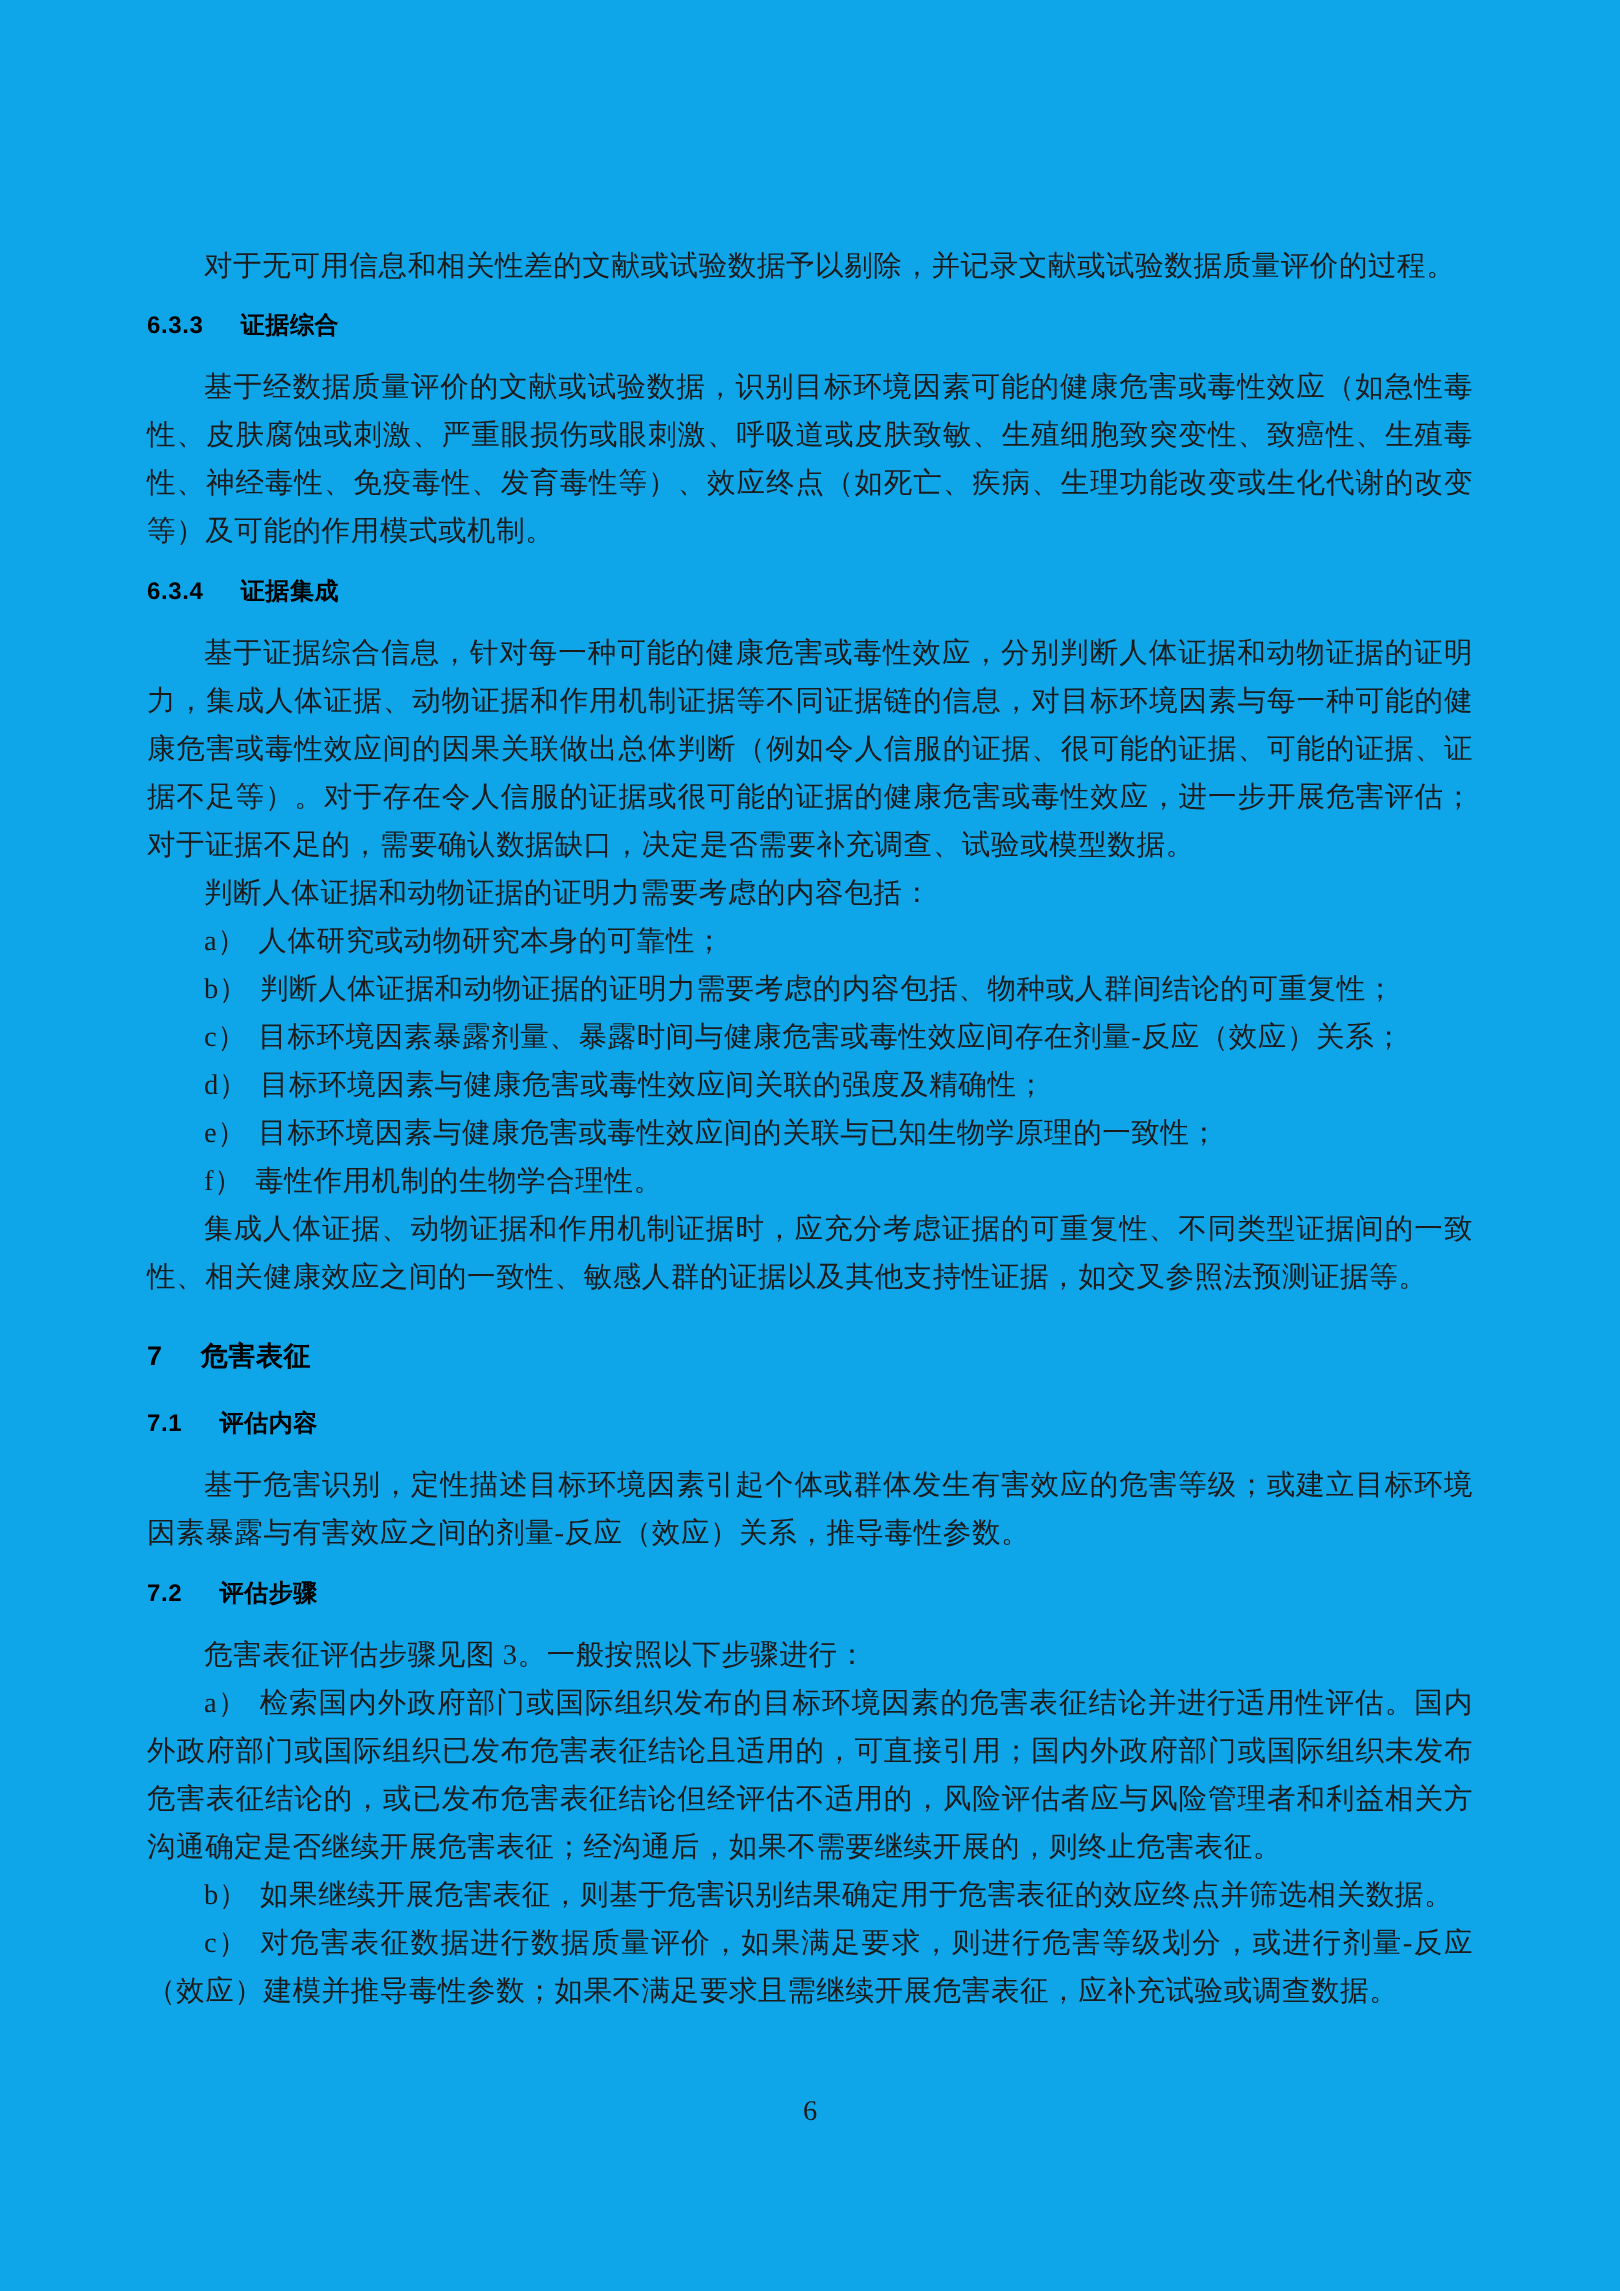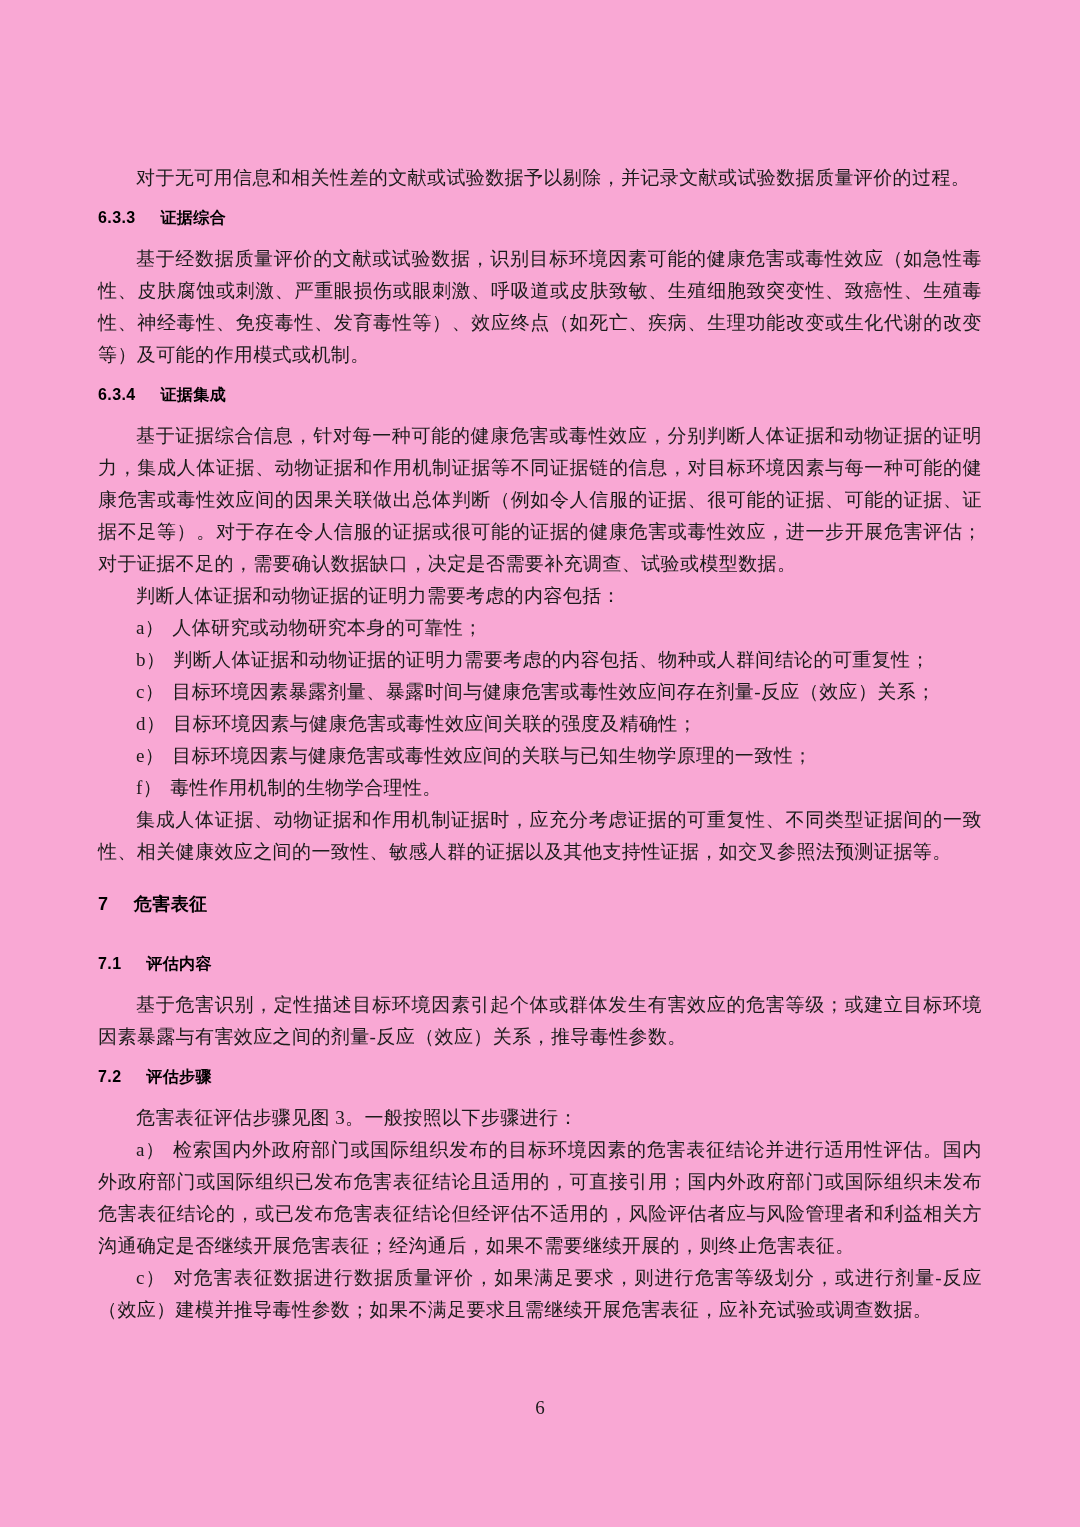--- a/index.html
+++ b/index.html
@@ -4,21 +4,21 @@
 <style>
   html, body { margin: 0; padding: 0; }
   body {
     width: 1080px; height: 1527px;
     background: #ffffff;
     font-family: "Liberation Serif", "DejaVu Serif", serif;
   }
   .page {
     position: relative;
     width: 1080px; height: 1527px;
-    background: #f9a8d4;
+    background: #0ea5e9;
     color: #1b1b1b;
     overflow: hidden;
   }
   .content {
     padding: 162px 98px 0 98px;
   }
   p.body-p {
     margin: 0;
     font-size: 19px;
     line-height: 32px;
@@ -28,21 +28,21 @@
   }
   .h3 {
     margin: 10px 0 12px 0;
     font-family: "Liberation Sans", "DejaVu Sans", sans-serif;
     font-weight: 700;
     font-size: 16px;
     line-height: 27px;
     color: #000;
     letter-spacing: 0.4px;
   }
-  .h3.sub-of-7 { margin-top: 32px; }
+  .h3.sub-of-7 { margin-top: 18px; }
   .h2 {
     margin: 22px 0 4px 0;
     font-family: "Liberation Sans", "DejaVu Sans", sans-serif;
     font-weight: 700;
     font-size: 18px;
     line-height: 28px;
     color: #000;
     letter-spacing: 0.4px;
   }
   .h-num { margin-right: 20px; }
@@ -97,20 +97,21 @@
     </h3>
     <p class="body-p">基于危害识别，定性描述目标环境因素引起个体或群体发生有害效应的危害等级；或建立目标环境因素暴露与有害效应之间的剂量-反应（效应）关系，推导毒性参数。</p>
 
     <h3 class="h3">
       <span class="h-num">7.2</span>
       <span class="h-title">评估步骤</span>
     </h3>
     <p class="body-p">危害表征评估步骤见图 3。一般按照以下步骤进行：</p>
 
     <p class="body-p"><span class="item-label">a）</span><span>检索国内外政府部门或国际组织发布的目标环境因素的危害表征结论并进行适用性评估。国内外政府部门或国际组织已发布危害表征结论且适用的，可直接引用；国内外政府部门或国际组织未发布危害表征结论的，或已发布危害表征结论但经评估不适用的，风险评估者应与风险管理者和利益相关方沟通确定是否继续开展危害表征；经沟通后，如果不需要继续开展的，则终止危害表征。</span></p>
+    <p class="body-p"><span class="item-label">b）</span><span>如果继续开展危害表征，则基于危害识别结果确定用于危害表征的效应终点并筛选相关数据。</span></p>
     <p class="body-p"><span class="item-label">c）</span><span>对危害表征数据进行数据质量评价，如果满足要求，则进行危害等级划分，或进行剂量-反应（效应）建模并推导毒性参数；如果不满足要求且需继续开展危害表征，应补充试验或调查数据。</span></p>
 
   </main>
 
   <footer class="page-footer">
     <span>6</span>
   </footer>
 </div>
 
 </body></html>

